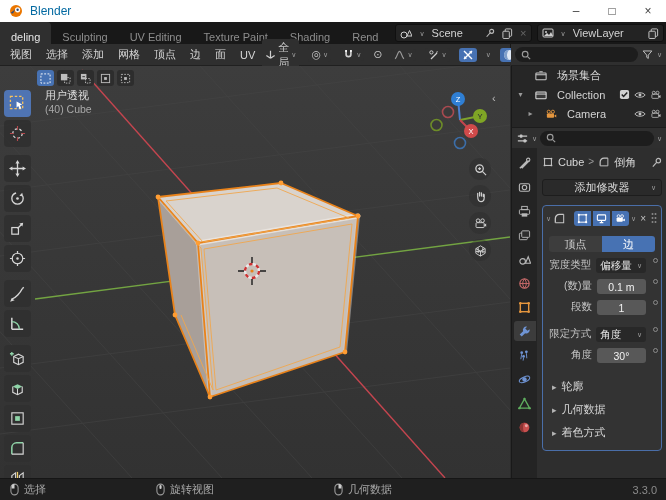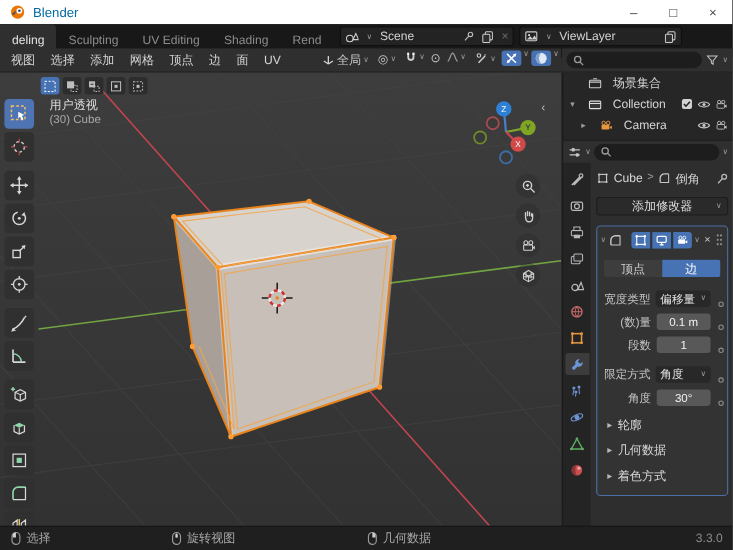--- a/index.html
+++ b/index.html
@@ -22,21 +22,21 @@
              height:18px;margin-top:2px;padding:0 4px;color:#d2d2d2}
   .id-widget .name{flex:1;white-space:nowrap;overflow:hidden}
   .scene-widget{width:158px;margin-left:6px}
   .vl-widget{width:148px;margin-left:5px;margin-right:2px}
   .dim{opacity:.38}
   .chev{font-size:7px;color:#9a9a9a;line-height:1}
   
   .vp-header{position:absolute;top:44px;left:0;width:510px;height:22px;background:#2f2f2f;
              border-bottom:1px solid #202020;display:flex;align-items:center;padding-left:3px}
   .menu{padding:0 7px;color:#d6d6d6;white-space:nowrap}
-  .hdr-right{margin-left:auto;display:flex;align-items:flex-start;gap:2px;padding-right:2px}
+  .hdr-right{margin-left:auto;display:flex;align-items:center;gap:9px;padding-right:2px}
   .hbtn{display:flex;align-items:center;gap:2px;background:#2f2f2f;border-radius:3px;padding:1px 3px}
   .hbtn.blue{background:#4772b3;color:#fff}
   .glyph{font-size:11px;color:#c5c5c5}
   .out-header{position:absolute;top:44px;left:511px;width:155px;height:22px;background:#2f2f2f;
               border-bottom:1px solid #202020;display:flex;align-items:center;gap:4px;padding:0 4px}
   .search-field{flex:1;display:flex;align-items:center;gap:4px;background:#1d1d1d;border-radius:9px;height:15px;padding:0 6px}
   
   .vp{position:absolute;top:66px;left:0;width:510px;height:412px;overflow:hidden;background:#383838}
   .scene-svg{position:absolute;top:0;left:0}
   .tool-opts{position:absolute;top:4px;left:37px;display:flex;gap:3px}
@@ -73,21 +73,21 @@
   .addmod .chev{position:absolute;right:5px}
   .modbox{margin-top:9px;border:1px solid #4a6ea8;border-radius:4px;background:#333333;padding:3px 3px 6px}
   .mod-hdr{display:flex;align-items:center;gap:2px;height:18px}
   .btog{width:17px;height:15px;background:#4772b3;display:flex;align-items:center;justify-content:center}
   .btog.first{border-radius:3px 0 0 3px}
   .btog.last{border-radius:0 3px 3px 0}
   .mod-x{color:#c3c3c3;font-size:10px;padding:0 2px}
   .ve-toggle{display:flex;margin:9px 3px 6px;height:16px;border-radius:3px;overflow:hidden}
   .ve{flex:1;display:flex;align-items:center;justify-content:center;background:#3d3d3d;color:#d0d0d0}
   .ve.active{background:#4772b3;color:#fff}
-  .frow{display:flex;align-items:flex-end;height:21px;padding-left:2px}
+  .frow{display:flex;align-items:flex-start;height:21px;padding-left:2px}
   .frow.spaced{margin-top:6px}
   .flabel{width:52px;text-align:right;margin-right:5px;color:#c3c3c3;font-size:10.5px;white-space:nowrap}
   .ffield{width:58px;height:15px;border-radius:3px;display:flex;align-items:center;justify-content:center;
           background:#585858;color:#f2f2f2;font-size:10.5px}
   .ffield.drop{background:#282828;color:#e4e4e4;justify-content:space-between;padding:0 4px}
   .fdot{width:5px;height:5px;border:1px solid #8b8b8b;border-radius:50%;margin-left:7px;flex:none}
   .sect{display:flex;align-items:center;gap:5px;height:23px;color:#d8d8d8;padding-left:6px}
   .sect .arr{font-size:9px;color:#b5b5b5}
   
   .status{position:absolute;bottom:0;left:0;width:666px;height:22px;background:#1f1f1f;border-top:1px solid #161616;
@@ -114,20 +114,21 @@
       <span class="win-btn">–</span>
       <span class="win-btn">□</span>
       <span class="win-btn">×</span>
     </div>
   </div>
 
   <div class="tabsbar">
     <span class="wtab active">deling</span>
     <span class="wtab">Sculpting</span>
     <span class="wtab">UV Editing</span>
+    <span class="wtab">Texture Paint</span>
     <span class="wtab">Shading</span>
     <span class="wtab">Rend</span>
 
     <div class="id-widget scene-widget">
       <span>
         <svg width="12" height="12" viewBox="0 0 12 12">
             <circle cx="4" cy="8" r="3" fill="none" stroke="#cfcfcf"></circle>
             <path d="M7 9 9.5 3.5 12 9z" fill="none" stroke="#cfcfcf"></path>
           </svg>
       </span>
@@ -429,21 +430,21 @@
       <span class="tbtn">
         <svg width="17" height="17" viewBox="0 0 18 18">
             <path d="M3 6l4-3 0 10-4 3zM11 6l4-3v10l-4 3z" fill="none" stroke="#d6d6d6" stroke-width="1.2"></path>
             <path d="M9 2v14" stroke="#f2cf6a" stroke-width="1.3"></path>
           </svg>
       </span>
 
     </div>
 
     <span class="vp-label1">用户透视</span>
-    <span class="vp-label2">(30) Cube</span>
+    <span class="vp-label2">(40) Cube</span>
 
     <svg class="nav-gizmo" width="60" height="66" viewBox="0 0 60 66">
       <path d="M30 34 28 13" stroke="#4a7fd0" stroke-width="2"></path>
       <path d="M30 34 50 30" stroke="#7ea32c" stroke-width="2"></path>
       <path d="M30 34 41 45" stroke="#c4454f" stroke-width="2"></path>
       <circle cx="18" cy="26" r="5.5" fill="#3a3a3a" stroke="#a84a50" stroke-width="1.6"></circle>
       <circle cx="6.5" cy="39" r="5.5" fill="#3a3a3a" stroke="#6d8c28" stroke-width="1.6"></circle>
       <circle cx="30" cy="57" r="5.5" fill="#3a3a3a" stroke="#3c6ea8" stroke-width="1.6"></circle>
       <circle cx="28" cy="13" r="7" fill="#2f7fd4"></circle>
       <circle cx="50" cy="30" r="7" fill="#7fa525"></circle>

